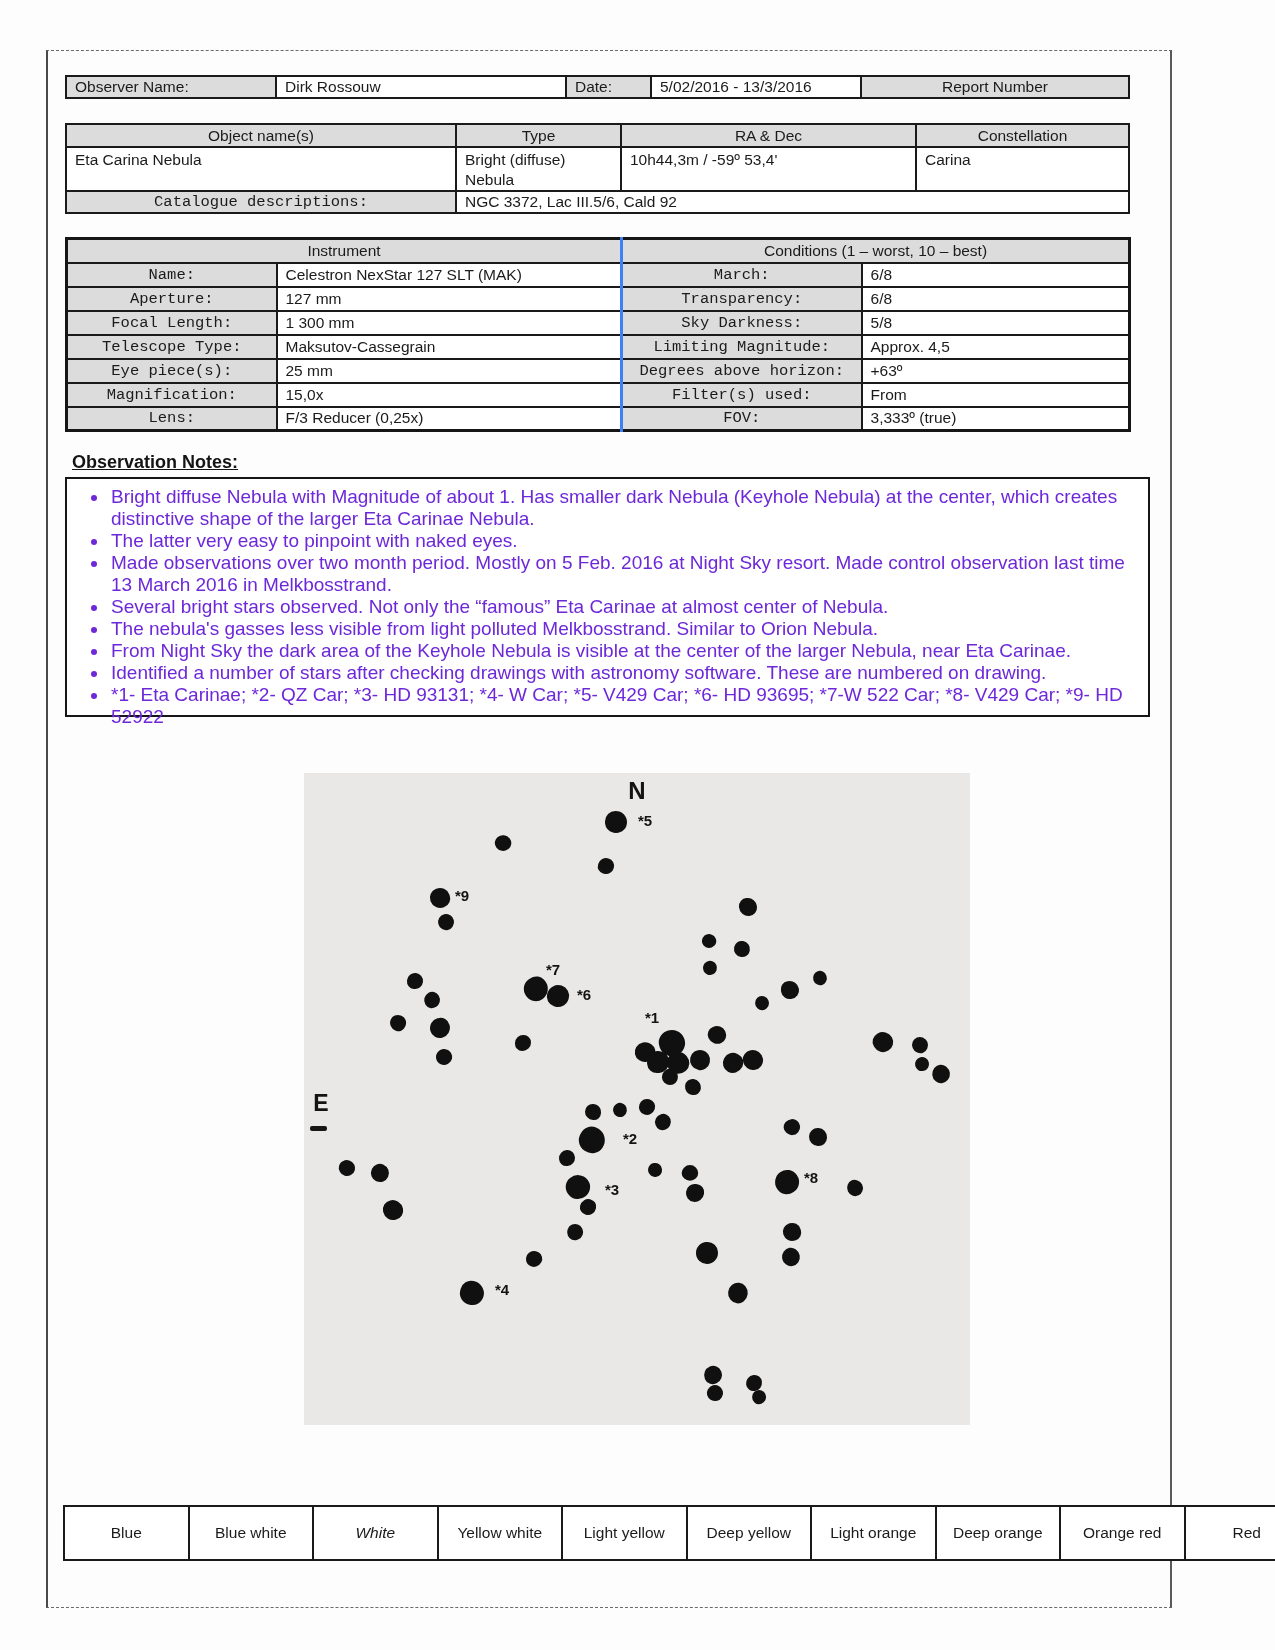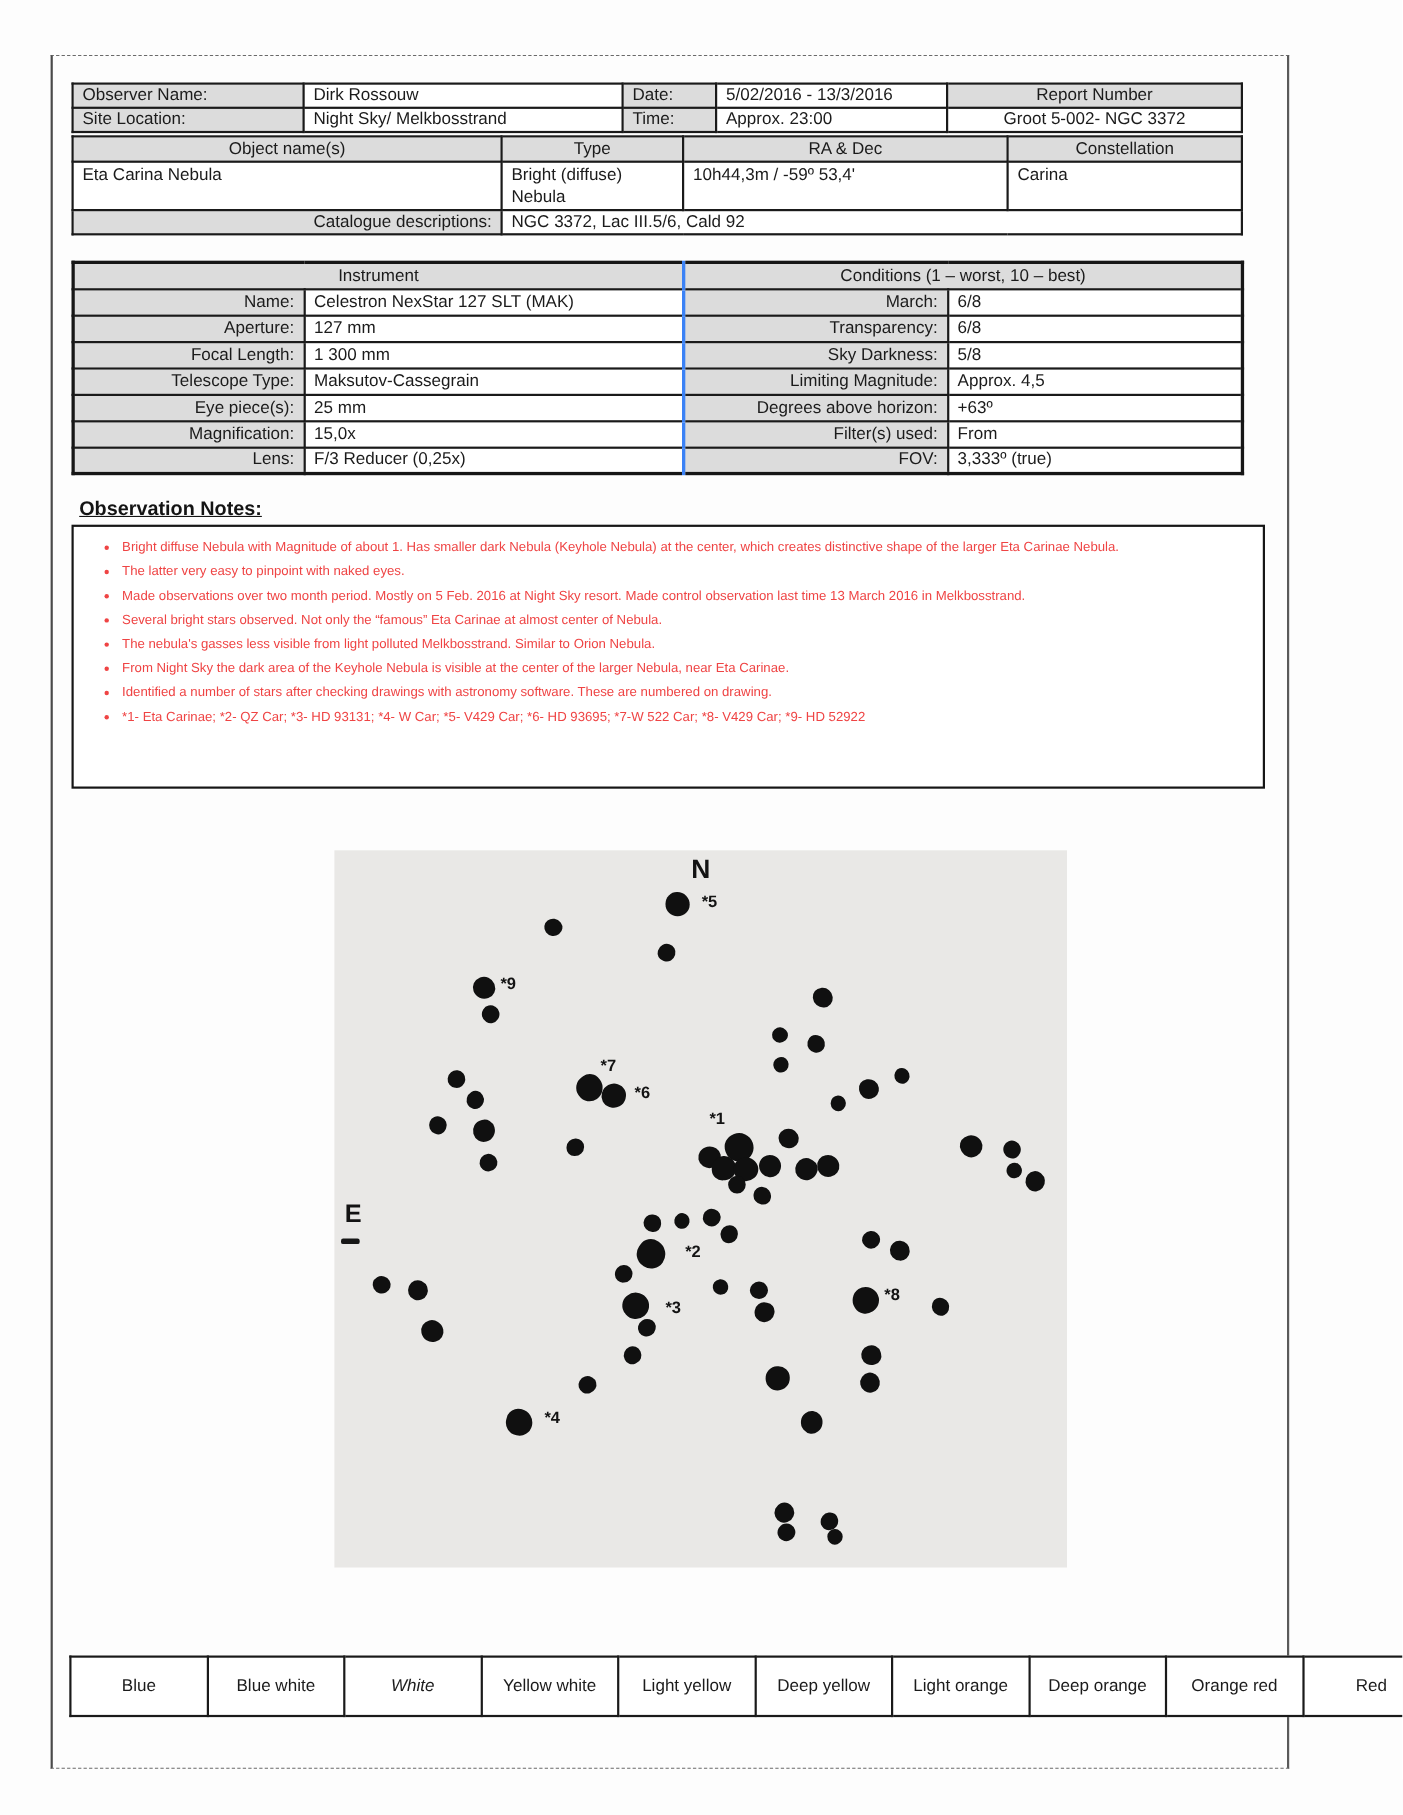--- a/index.html
+++ b/index.html
@@ -12,21 +12,21 @@
     border-top:1px dashed #6a6a6a; border-bottom:1px dashed #6a6a6a;
     border-left:2px solid #4a4a4a; border-right:2px solid #5a5a5a;
   }
   table.tbl { position:absolute; border-collapse:collapse; table-layout:fixed; background:#fff; }
   table.tbl td {
     border:2px solid #1a1a1a; padding:0 8px; font-size:15.5px; line-height:20px;
     overflow:hidden; white-space:nowrap; vertical-align:middle;
   }
   td.gray { background:#dcdcdc; }
   td.center { text-align:center; }
-  td.right { text-align:right; }
+  td.right { text-align:center;font-family:Liberation Mono, monospace; }
 
   .t1 { left:65px; top:75px; width:1063px; }
   .t1 tr { height:22px; }
 
   .t2 { left:65px; top:123px; width:1063px; }
   .t2 tr.hdr { height:23px; }
   .t2 tr.data { height:44px; }
   .t2 tr.data td { vertical-align:top; white-space:pre-line; padding-top:2px; }
   .t2 tr.cat { height:22px; }
 
@@ -37,21 +37,21 @@
 
   .notes-title {
     position:absolute; left:72px; top:452px; font-size:18px; font-weight:bold;
     text-decoration:underline; color:#141414;
   }
   .notes-box {
     position:absolute; left:65px; top:477px; width:1085px; height:240px;
     border:2px solid #161616; background:#fff; box-sizing:border-box;
   }
   .notes-box ul { margin:7px 0 0 0; padding-left:42px; }
-  .notes-box li { font-size:12px; line-height:22px; color:#ef4444; padding-left:2px; }
+  .notes-box li { font-size:19px; line-height:22px; color:#6d28d9; padding-left:2px; }
 
   .sketch {
     position:absolute; left:304px; top:773px; width:666px; height:652px;
     background:#e9e8e6;
   }
   .star { position:absolute; }
   .sk-label { position:absolute; font-weight:bold; color:#131313; transform:translate(-50%,-50%); white-space:nowrap; }
   .north { font-size:24px; }
   .east  { font-size:23px; }
   .east-dash { position:absolute; left:6px; top:353px; width:17px; height:5px; background:#161616; border-radius:2px; }
@@ -77,27 +77,20 @@
         <col style="width:210px">
         <col style="width:268px">
       </colgroup>
     <tbody id="t1body">
         <tr>
           <td class="gray">Observer Name:</td>
           <td>Dirk Rossouw</td>
           <td class="gray">Date:</td>
           <td>5/02/2016 - 13/3/2016</td>
           <td class="gray center">Report Number</td>
-        </tr>
-        <tr>
-          <td class="gray">Site Location:</td>
-          <td>Night Sky/ Melkbosstrand</td>
-          <td class="gray">Time:</td>
-          <td>Approx. 23:00</td>
-          <td class="center">Groot 5-002- NGC 3372</td>
         </tr>
       </tbody>
   </table>
 
   <table class="tbl t2">
     <colgroup>
         <col style="width:390px">
         <col style="width:165px">
         <col style="width:295px">
         <col style="width:213px">

